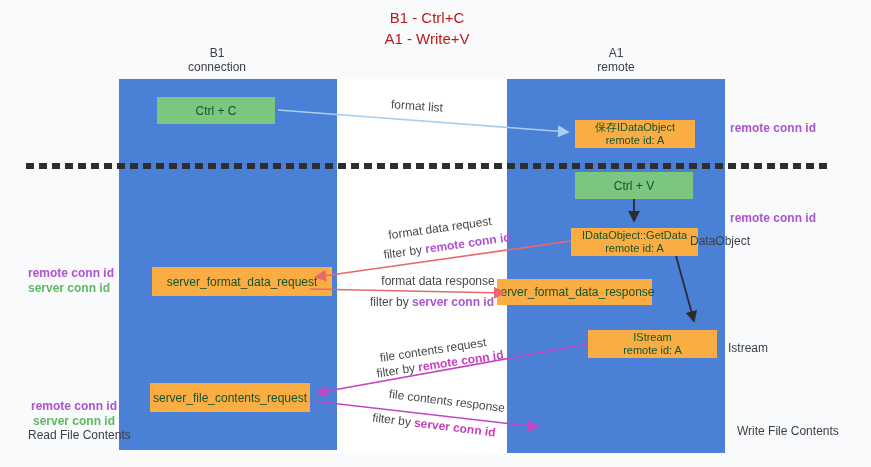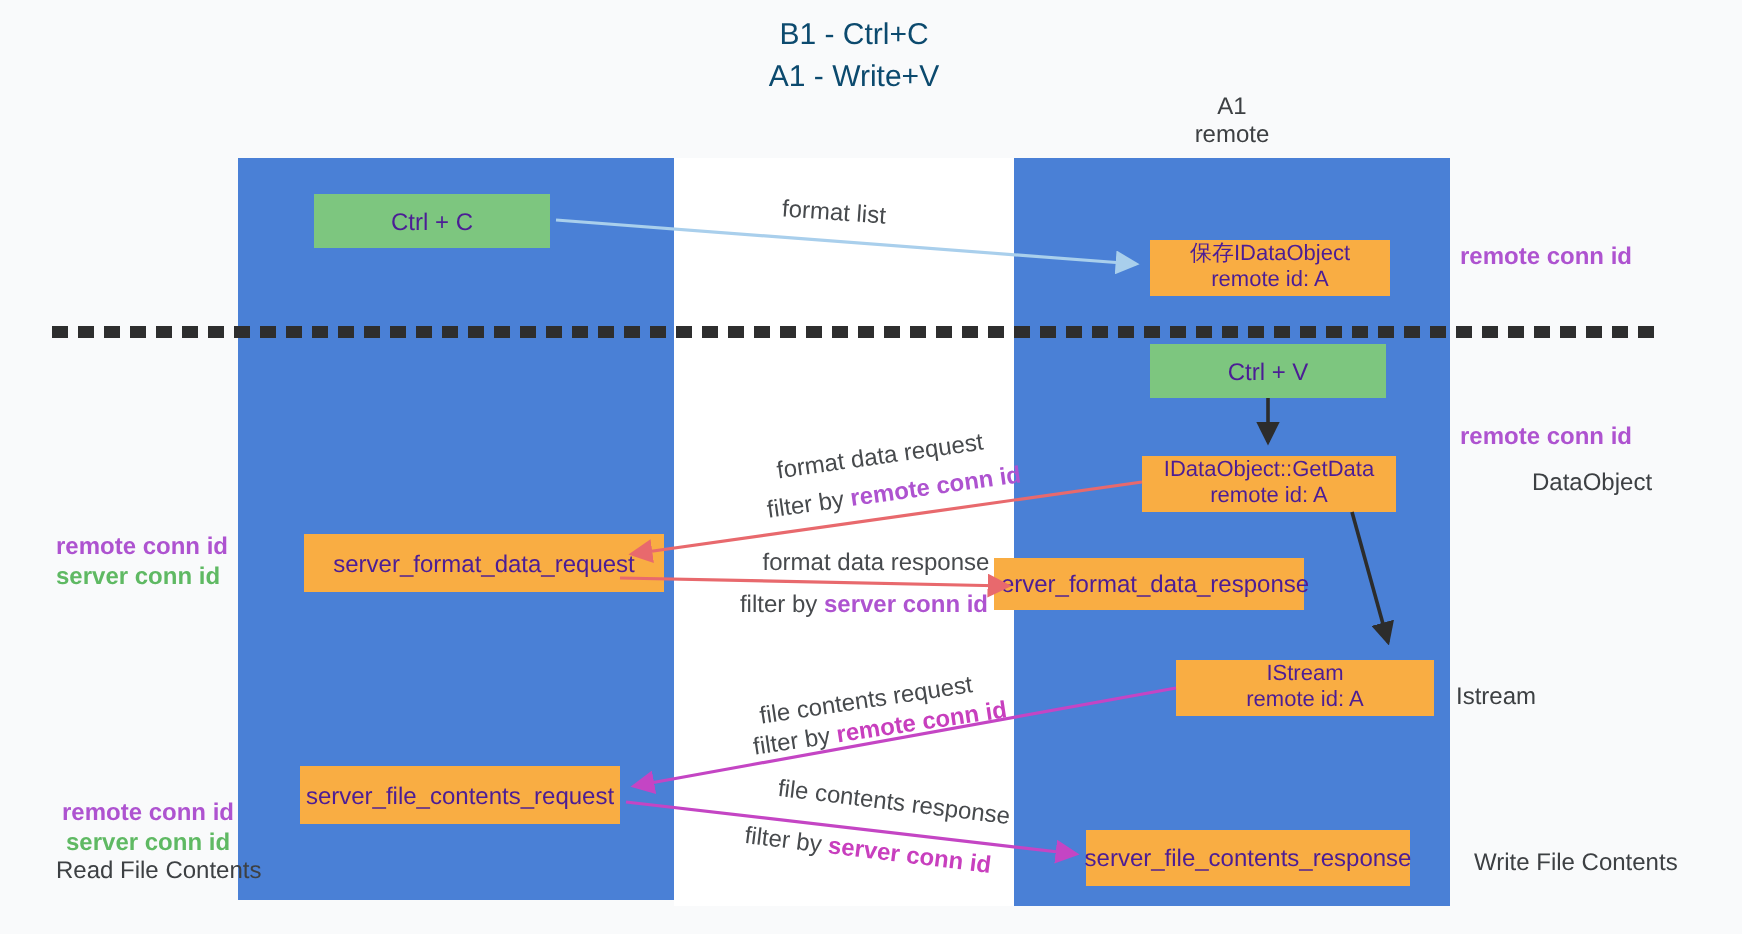--- a/index.html
+++ b/index.html
@@ -9,28 +9,28 @@
     font-family:"Liberation Sans", sans-serif;
     color:#3d4043;
   }
   .gap-strip{position:absolute;left:337px;top:79px;width:170px;height:374px;background:#ffffff;z-index:0;}
   .lane{position:absolute;top:79px;width:218px;background:var(--lane-blue,#4a80d6);z-index:1;}
   .lane.left{left:119px;height:371px;}
   .lane.right{left:507px;height:374px;}
   .lane-header{position:absolute;top:46px;width:140px;text-align:center;font-size:12px;line-height:14px;color:#3d4043;z-index:2;}
   .lane-header.left{left:147px;}
   .lane-header.right{left:546px;}
-  .title{position:absolute;left:327px;top:7px;width:200px;text-align:center;font-size:15px;line-height:21px;color:#0c4a6e;z-index:2;}
+  .title{position:absolute;left:327px;top:7px;width:200px;text-align:center;font-size:15px;line-height:21px;color:#b91c1c;z-index:2;}
   .divider{
     position:absolute;left:26px;top:163px;width:806px;height:6px;z-index:3;
     background:repeating-linear-gradient(to right,#2e2e2e 0 8px,transparent 8px 13px);
   }
   .node{
     position:absolute;z-index:4;display:flex;flex-direction:column;align-items:center;justify-content:center;
-    color:#4c1d95;font-size:12px;text-align:center;box-sizing:border-box;
+    color:#14532d;font-size:12px;text-align:center;box-sizing:border-box;
   }
   .node.orange{background:var(--node-orange,#f9ad43);}
   .node.green{background:var(--node-green,#7dc67f);}
   .node .l2{font-size:11px;line-height:13px;}
   .node .l1{font-size:11px;line-height:13px;}
   .node.single{font-size:12px;}
   svg.arrows{position:absolute;left:0;top:0;z-index:5;pointer-events:none;}
   .st-blue{stroke:var(--arrow-blue,#a9cfec);stroke-width:1.6;fill:none;}
   .st-black{stroke:#2c2c2c;stroke-width:1.8;fill:none;}
   .st-red{stroke:var(--arrow-red,#e8696d);stroke-width:1.6;fill:none;}
@@ -51,20 +51,24 @@
 
 <div class="canvas">
 
   <div class="gap-strip"></div>
 
   <div class="title">
     <div>B1 - Ctrl+C</div>
     <div>A1 - Write+V</div>
   </div>
 
+  <div class="lane-header left">
+    <div>B1</div>
+    <div>connection</div>
+  </div>
   <div class="lane-header right">
     <div>A1</div>
     <div>remote</div>
   </div>
 
   <div class="lane left"></div>
   <div class="lane right"></div>
 
   <div class="divider"></div>
 
@@ -120,23 +124,20 @@
 
   <div class="node orange" style="left:588px;top:330px;width:129px;height:28px;">
     <span class="l1">IStream</span>
     <span class="l2">remote id: A</span>
   </div>
 
   <div class="node orange single" style="left:150px;top:383px;width:160px;height:29px;">
     <span>server_file_contents_request</span>
   </div>
 
-  <div class="node orange single" style="left:543px;top:415px;width:162px;height:28px;">
-    <span>server_file_contents_response</span>
-  </div>
 
   <div class="alabel" style="left:372px;top:99px;width:90px;transform:rotate(4deg);">format list</div>
 
   <div class="alabel" style="left:370px;top:221px;width:140px;transform:rotate(-8deg);">format data request</div>
   <div class="alabel" style="left:367px;top:239px;width:160px;transform:rotate(-8deg);">
     <span>filter by </span><span class="em-purple">remote conn id</span>
   </div>
 
   <div class="alabel" style="left:358px;top:274px;width:160px;">format data response</div>
   <div class="alabel" style="left:352px;top:295px;width:160px;">
@@ -148,21 +149,21 @@
     <span>filter by </span><span class="em-magenta">remote conn id</span>
   </div>
 
   <div class="alabel" style="left:372px;top:394px;width:150px;transform:rotate(7deg);">file contents response</div>
   <div class="alabel" style="left:354px;top:418px;width:160px;transform:rotate(7deg);">
     <span>filter by </span><span class="em-magenta">server conn id</span>
   </div>
 
   <div class="side bold-purple" style="left:730px;top:121px;">remote conn id</div>
   <div class="side bold-purple" style="left:730px;top:211px;">remote conn id</div>
-  <div class="side" style="left:766px;top:234px;">DataObject</div>
+  <div class="side" style="left:690px;top:234px;">DataObject</div>
   <div class="side" style="left:728px;top:341px;">Istream</div>
   <div class="side" style="left:737px;top:424px;">Write File Contents</div>
 
   <div class="side bold-purple" style="left:28px;top:266px;">remote conn id</div>
   <div class="side bold-green" style="left:28px;top:281px;">server conn id</div>
   <div class="side" style="left:28px;top:382px;margin-top:46px;">Read File Contents</div>
   <div class="side bold-purple" style="left:31px;top:399px;">remote conn id</div>
   <div class="side bold-green" style="left:33px;top:414px;">server conn id</div>
 
 </div>

